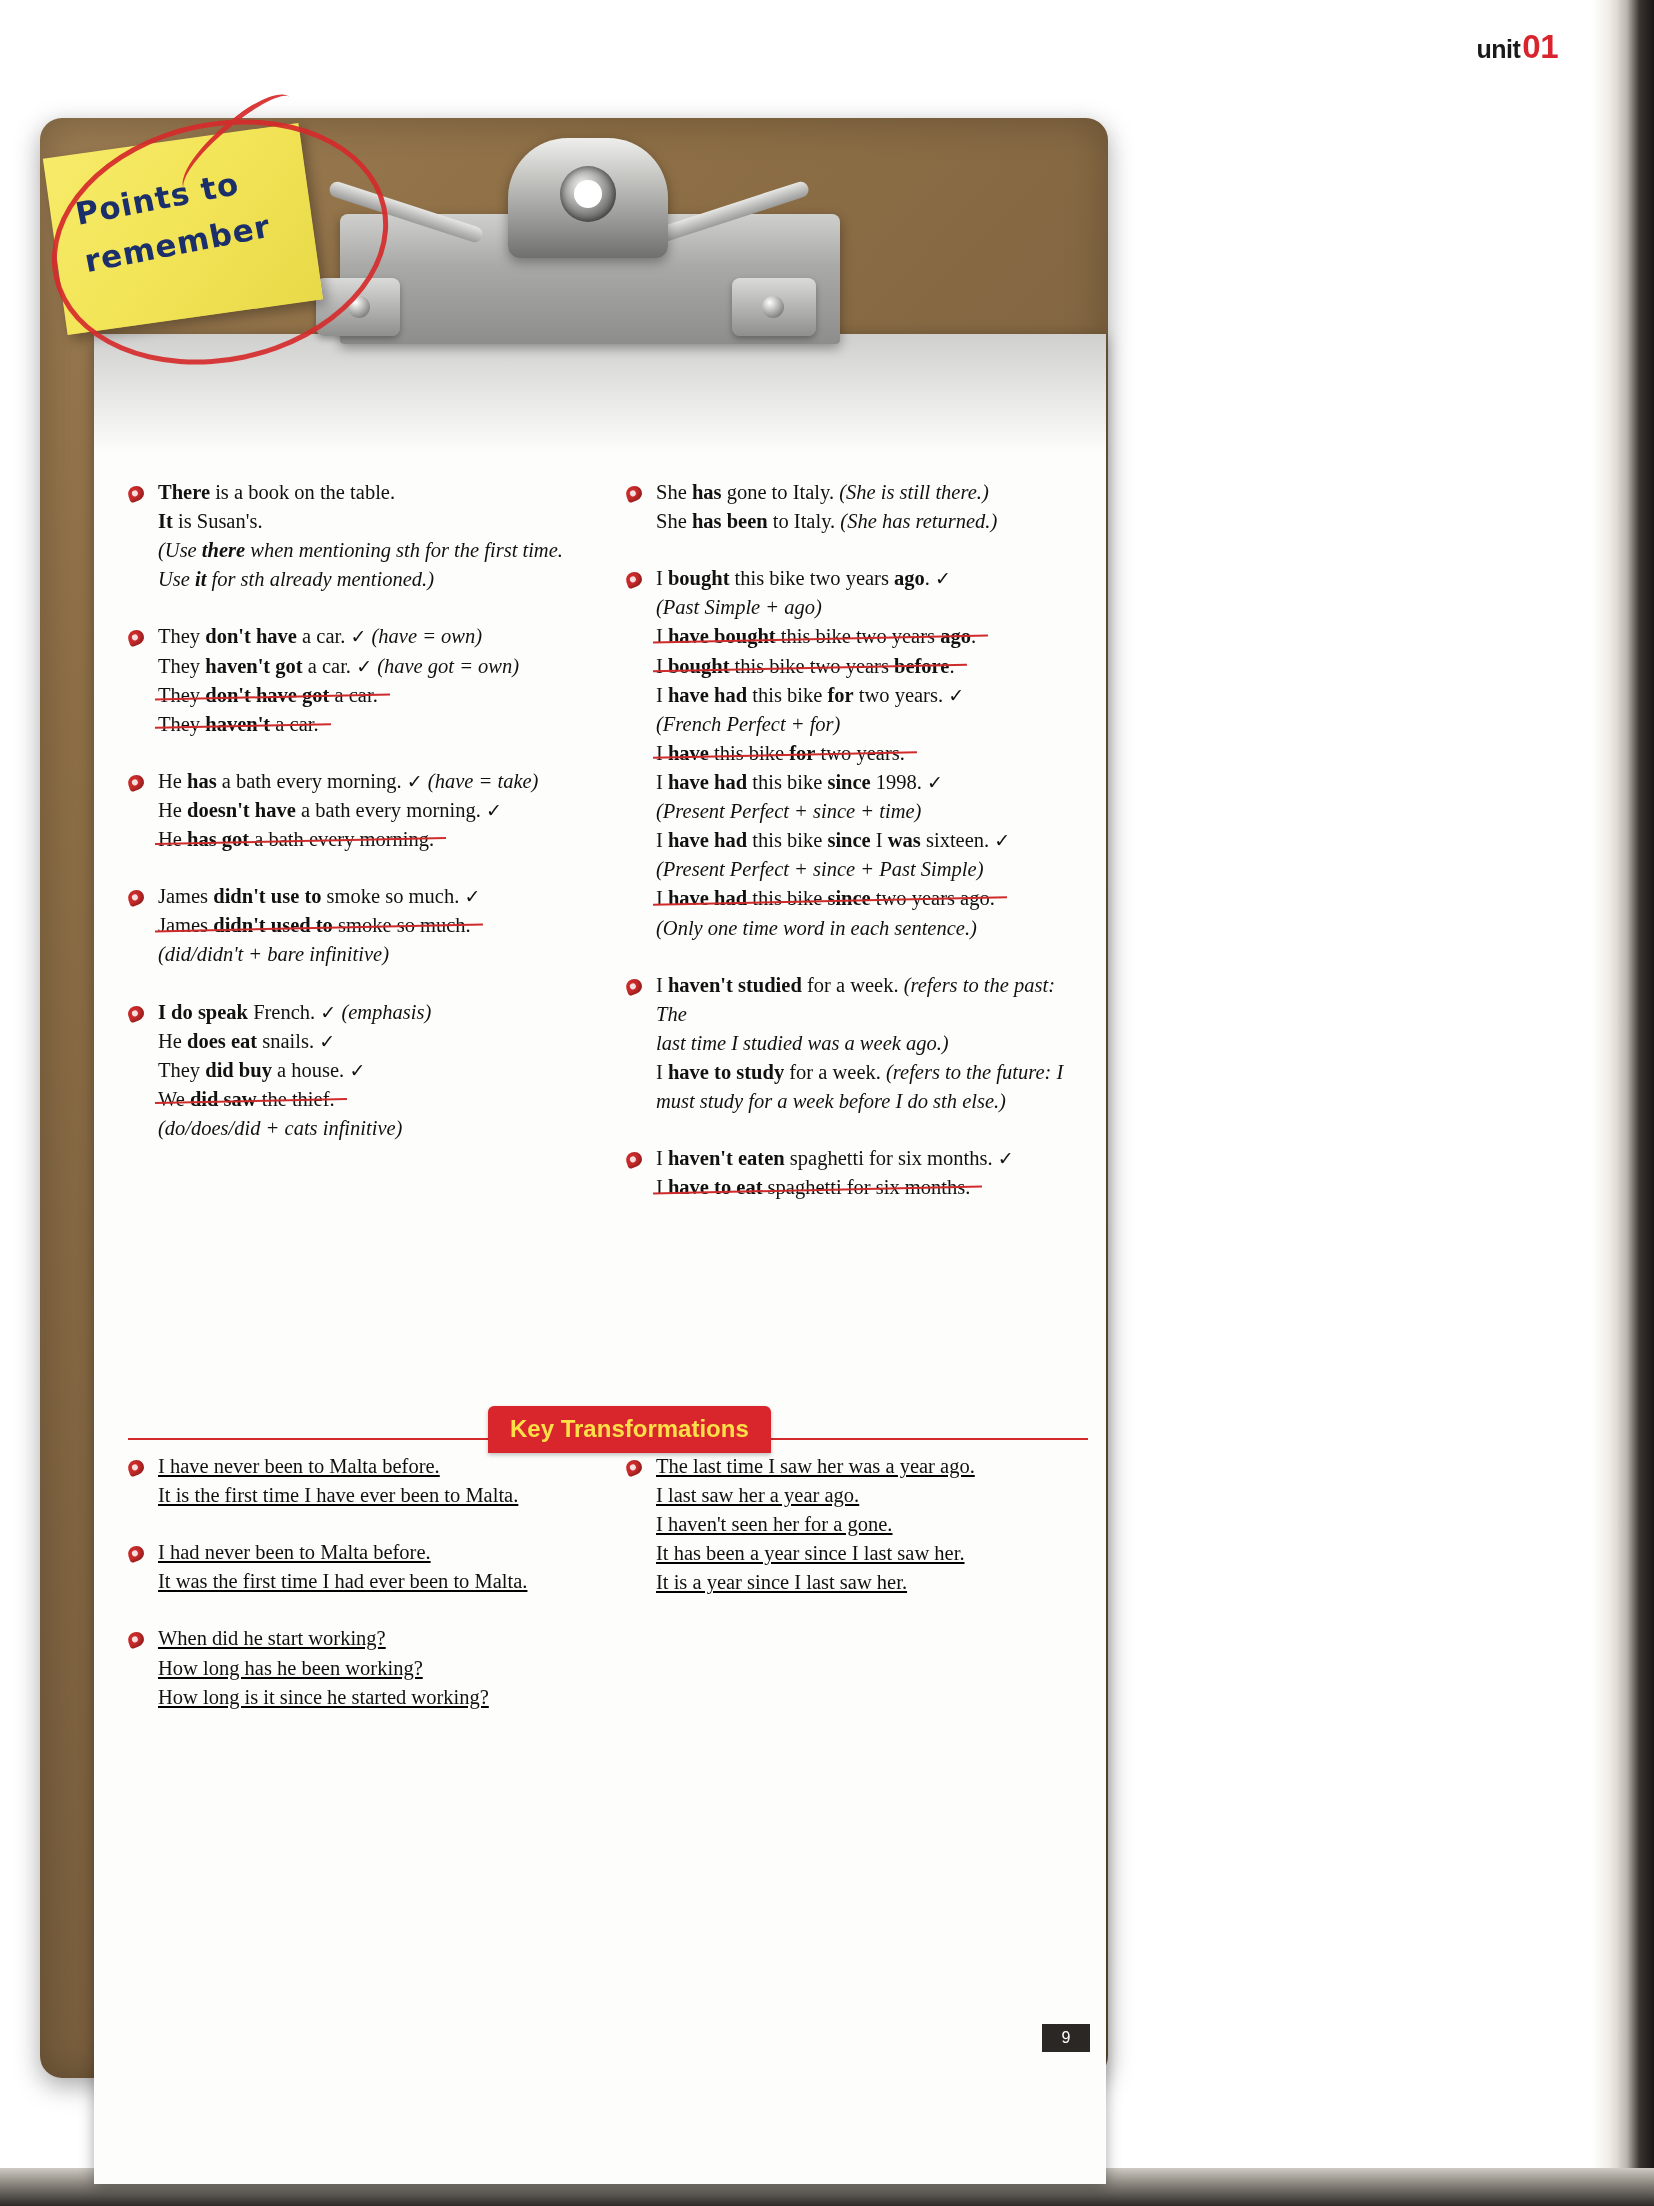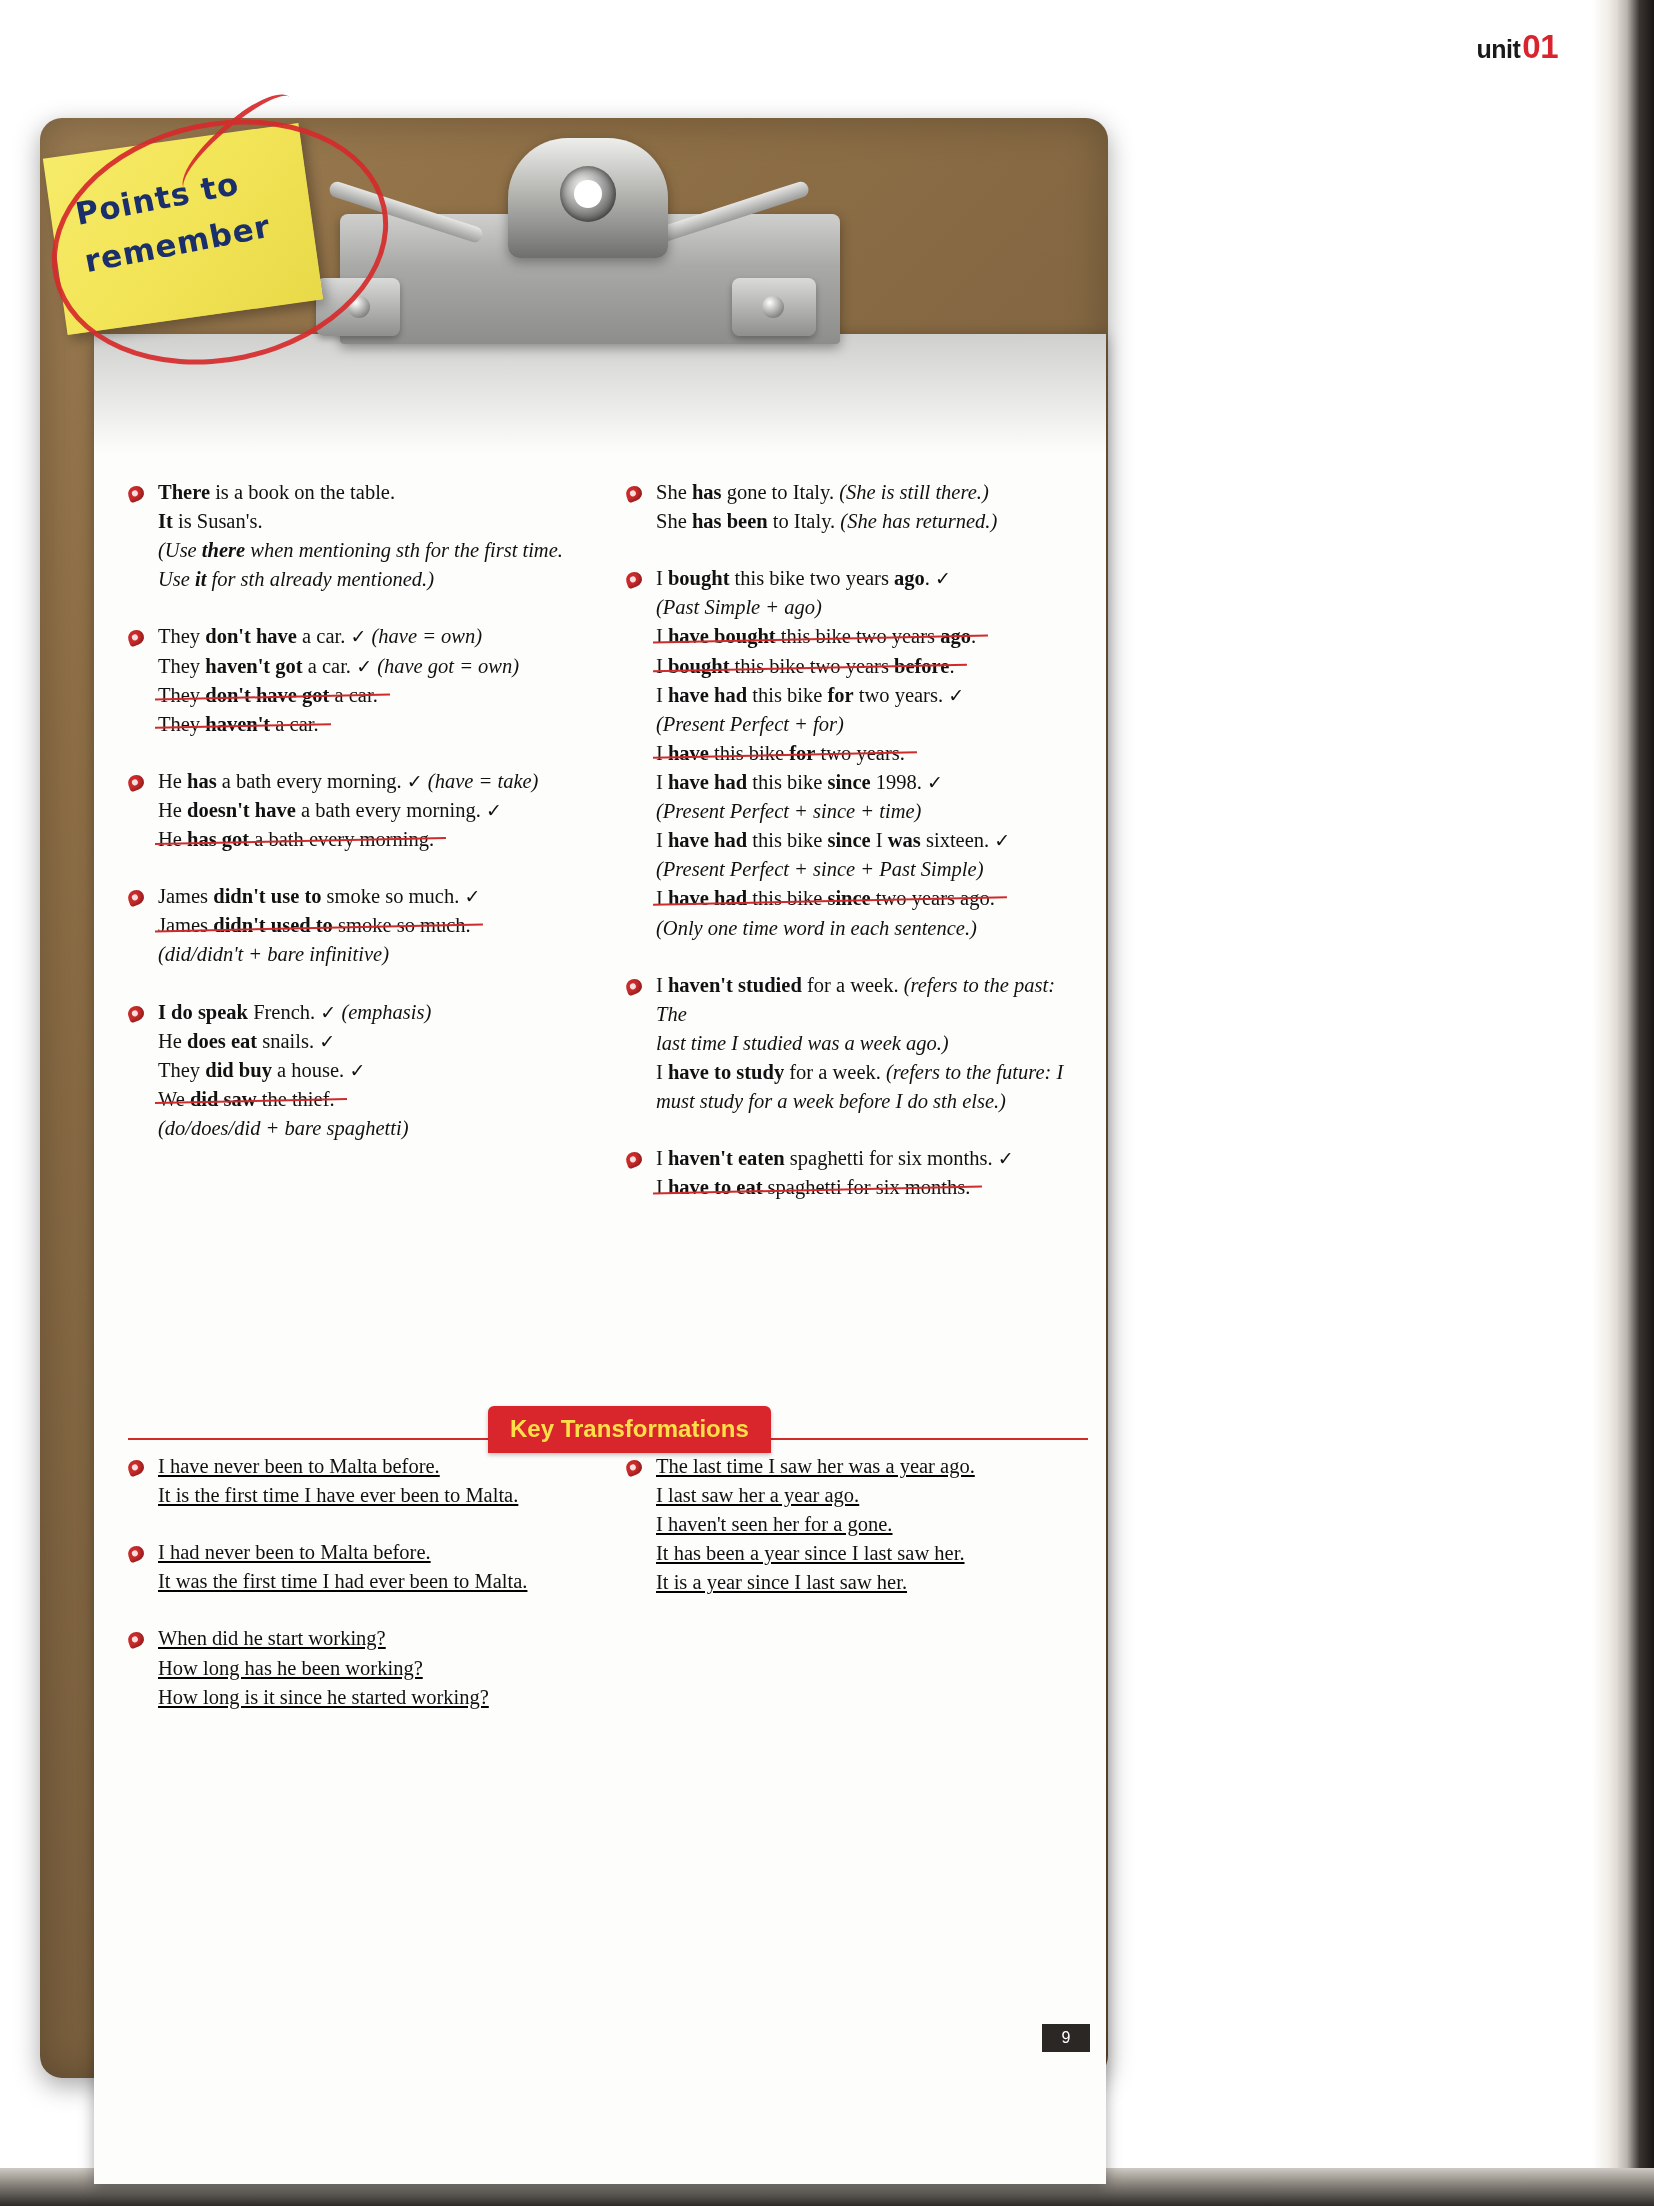--- a/index.html
+++ b/index.html
@@ -358,37 +358,37 @@
               <div class="line">James <b>didn't use to</b> smoke so much. <span class="tick">✓</span></div>
               <div class="line"><span class="strikeline">James <b>didn't used to</b> smoke so much.</span></div>
               <div class="line"><i>(did/didn't + bare infinitive)</i></div>
             </div>
             <div class="block">
               <span class="bullet"></span>
               <div class="line"><b>I do speak</b> French. <span class="tick">✓</span> <i>(emphasis)</i></div>
               <div class="line">He <b>does eat</b> snails. <span class="tick">✓</span></div>
               <div class="line">They <b>did buy</b> a house. <span class="tick">✓</span></div>
               <div class="line"><span class="strikeline">We <b>did saw</b> the thief.</span></div>
-              <div class="line"><i>(do/does/did + bare spaghetti)</i></div>
+              <div class="line"><i>(do/does/did + cats infinitive)</i></div>
             </div>
           </div>
         <div class="col" id="right-col">
             <div class="block">
               <span class="bullet"></span>
               <div class="line">She <b>has</b> gone to Italy. <i>(She is still there.)</i></div>
               <div class="line">She <b>has been</b> to Italy. <i>(She has returned.)</i></div>
             </div>
             <div class="block">
               <span class="bullet"></span>
               <div class="line">I <b>bought</b> this bike two years <b>ago</b>. <span class="tick">✓</span></div>
               <div class="line"><i>(Past Simple + ago)</i></div>
               <div class="line"><span class="strikeline">I <b>have bought</b> this bike two years <b>ago</b>.</span></div>
               <div class="line"><span class="strikeline">I <b>bought</b> this bike two years <b>before</b>.</span></div>
               <div class="line">I <b>have had</b> this bike <b>for</b> two years. <span class="tick">✓</span></div>
-              <div class="line"><i>(Present Perfect + for)</i></div>
+              <div class="line"><i>(French Perfect + for)</i></div>
               <div class="line"><span class="strikeline">I <b>have</b> this bike <b>for</b> two years.</span></div>
               <div class="line">I <b>have had</b> this bike <b>since</b> 1998. <span class="tick">✓</span></div>
               <div class="line"><i>(Present Perfect  + since + time)</i></div>
               <div class="line">I <b>have had</b> this bike <b>since</b> I <b>was</b> sixteen. <span class="tick">✓</span></div>
               <div class="line"><i>(Present Perfect + since + Past Simple)</i></div>
               <div class="line"><span class="strikeline">I <b>have had</b> this bike <b>since</b> two years ago.</span></div>
               <div class="line"><i>(Only one time word in each sentence.)</i></div>
             </div>
             <div class="block">
               <span class="bullet"></span>

